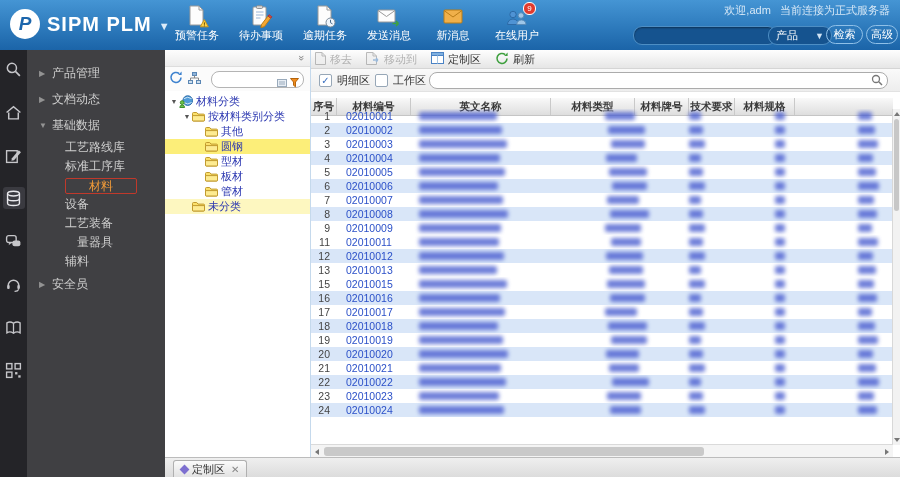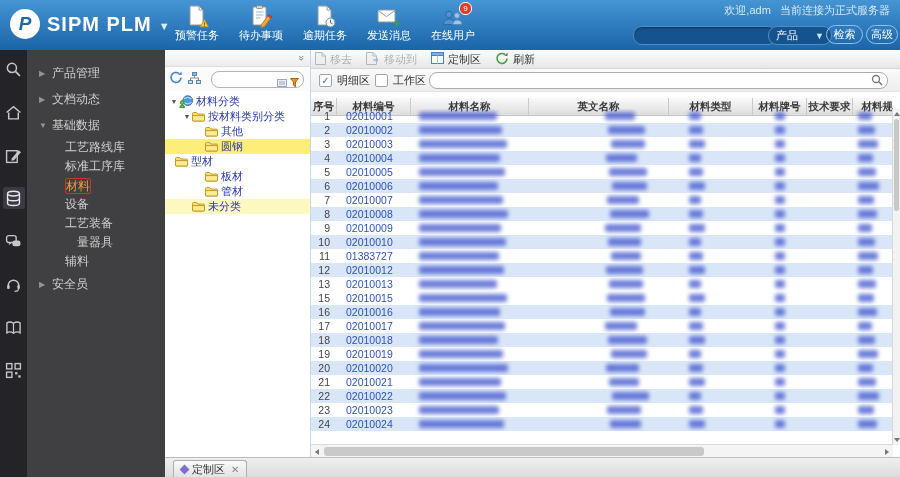--- a/index.html
+++ b/index.html
@@ -35,21 +35,21 @@
   .icon-strip{position:absolute;left:0;top:50px;width:27px;bottom:0;background:#242428;display:flex;flex-direction:column;align-items:center;padding-top:8px;gap:21px;}
   .strip-ic{width:22px;height:22px;display:flex;align-items:center;justify-content:center;cursor:pointer;border-radius:3px;}
   .strip-ic.active{background:#3a3a40;}
 
   
   .nav-panel{position:absolute;left:27px;top:50px;width:138px;bottom:0;background:#404043;padding-top:10px;box-sizing:border-box;}
   .nav-item{display:flex;align-items:center;color:#cfcfcf;font-size:12px;height:26px;padding-left:12px;cursor:pointer;}
   .nav-item .arrow{width:13px;font-size:8px;color:#939393;}
   .nav-item.lv1{height:19px;padding-left:38px;}
   .nav-item.lv2{height:19px;padding-left:50px;}
-  .nav-item .pill{color:#f29b38;border:1px solid #c0392b;border-radius:2px;padding:0 0;line-height:14px;}
+  .nav-item .pill{color:#f29b38;border:1px solid #c0392b;border-radius:2px;padding:0 23px;line-height:14px;}
 
   
   .tree-panel{position:absolute;left:165px;top:50px;width:145px;bottom:19px;background:#fff;border-right:2px solid #c5d9ec;box-sizing:content-box;}
   .tree-cap{height:16px;background:linear-gradient(#fdfdfd,#ececec);border-bottom:1px solid #ddd;position:relative;}
   .collapse-ic{position:absolute;right:6px;top:2px;color:#8a8a8a;font-size:10px;transform:rotate(90deg);cursor:pointer;line-height:12px;}
   .tree-toolbar{height:24px;display:flex;align-items:center;gap:5px;padding-left:4px;position:relative;background:#fbfbfb;}
   .tree-input{position:absolute;left:46px;right:6px;height:15px;border:1px solid #b4b4b4;border-radius:8px;background:#fff;}
   .tree-input .in-icons{position:absolute;right:4px;top:2px;display:flex;gap:3px;}
   .tree-body{position:absolute;top:40px;left:0;right:0;bottom:0;overflow:hidden;padding-top:4px;}
   .t-row{display:flex;align-items:center;height:15px;font-size:11px;color:#2a36b0;cursor:pointer;white-space:nowrap;}
@@ -156,20 +156,29 @@
             <svg width="26" height="23" viewBox="0 0 26 23">
               <rect x="2" y="5" width="17" height="12" rx="1" fill="#fdfdfd" stroke="#9a9a9a"></rect>
               <path d="M2 5.5 l8.5 6 8.5-6" fill="none" stroke="#9a9a9a"></path>
               <path d="M16.5 18.5 h6 m0 0 l-2.5-2.5 m2.5 2.5 l-2.5 2.5" stroke="#3fa03f" stroke-width="1.6" fill="none"></path>
             </svg>
           </span>
           <span>发送消息</span>
         </div>
         <div class="tool">
           <span class="ticon">
+            <svg width="24" height="23" viewBox="0 0 24 23">
+              <rect x="3" y="5" width="18" height="13" rx="1" fill="#f0b04a" stroke="#b97c17"></rect>
+              <path d="M3 5.5 l9 6.5 9-6.5" fill="none" stroke="#b97c17"></path>
+            </svg>
+          </span>
+          <span>新消息</span>
+        </div>
+        <div class="tool">
+          <span class="ticon">
             <svg width="26" height="23" viewBox="0 0 26 23">
               <circle cx="9" cy="9.5" r="3.2" fill="#4f93d4" stroke="#2d6aa6"></circle>
               <path d="M3.5 19.5 a5.5 5.5 0 0 1 11 0 Z" fill="#4f93d4" stroke="#2d6aa6"></path>
               <circle cx="17" cy="10.5" r="2.8" fill="#9ec6e8" stroke="#5b8cb8"></circle>
               <path d="M12.8 19.5 a4.6 4.6 0 0 1 9.2 0 Z" fill="#9ec6e8" stroke="#5b8cb8"></path>
             </svg>
           </span>
           <span>在线用户</span>
           <span class="badge">9</span>
         </div>
@@ -357,21 +366,21 @@
         <div class="t-row selected" style="padding-left: 30px;">
           <span class="t-arrow"></span>
           <span class="t-ic">
             <svg width="13" height="11" viewBox="0 0 13 11">
               <path d="M0.5 2.5 a1 1 0 0 1 1-1 h3.2 l1.3 1.6 h5.5 a1 1 0 0 1 1 1 v4.9 a1 1 0 0 1 -1 1 h-10 a1 1 0 0 1 -1-1 Z" fill="#fbe06a" stroke="#c19a2e"></path>
               <path d="M0.5 4.6 h12 v4.4 a1 1 0 0 1 -1 1 h-10 a1 1 0 0 1 -1-1 Z" fill="#fdeb91" stroke="#c19a2e"></path>
             </svg>
           </span>
           <span>圆钢</span>
         </div>
-        <div class="t-row" style="">
+        <div class="t-row" style="padding-left: 30px;">
           <span class="t-arrow"></span>
           <span class="t-ic">
             <svg width="13" height="11" viewBox="0 0 13 11">
               <path d="M0.5 2.5 a1 1 0 0 1 1-1 h3.2 l1.3 1.6 h5.5 a1 1 0 0 1 1 1 v4.9 a1 1 0 0 1 -1 1 h-10 a1 1 0 0 1 -1-1 Z" fill="#fbe06a" stroke="#c19a2e"></path>
               <path d="M0.5 4.6 h12 v4.4 a1 1 0 0 1 -1 1 h-10 a1 1 0 0 1 -1-1 Z" fill="#fdeb91" stroke="#c19a2e"></path>
             </svg>
           </span>
           <span>型材</span>
         </div>
         <div class="t-row" style="padding-left: 30px;">
@@ -460,21 +469,20 @@
               <circle cx="5" cy="5" r="3.5" fill="none" stroke="#777" stroke-width="1.3"></circle>
               <line x1="7.8" y1="7.8" x2="11" y2="11" stroke="#777" stroke-width="1.5"></line>
             </svg>
         </span>
       </div>
     </div>
 
     <div class="grid-head" id="grid-head">
         <div class="th" style="width: 26px;">序号</div>
         <div class="th" style="width: 74px;">材料编号</div>
-        <div class="th" style="width: 118px;">材料名称</div>
         <div class="th" style="width: 140px;">英文名称</div>
         <div class="th" style="width: 84px;">材料类型</div>
         <div class="th" style="width: 54px;">材料牌号</div>
         <div class="th" style="width: 46px;">技术要求</div>
         <div class="th" style="width: 60px;">材料规格</div>
       </div>
     <div class="grid-body" id="grid-body">
         <div class="tr">
           <div class="td td-no" style="width: 26px;">1</div>
           <div class="td td-code" style="width: 74px;">02010001</div>
@@ -648,43 +656,23 @@
             <span class="blob" style="margin-left:20px;width:16px"></span>
           </div>
           <div class="td " style="width: 54px;">
             <span class="blob" style="margin-left:22px;width:10px"></span>
           </div>
           <div class="td " style="width: 46px;"></div>
           <div class="td " style="width: 60px;">
             <span class="blob" style="margin-left:5px;width:14px"></span>
           </div>
         </div>
-        <div class="tr even">
-          <div class="td td-no" style="width: 26px;">10</div>
-          <div class="td td-code" style="width: 74px;">02010010</div>
-          <div class="td " style="width: 118px;">
-            <span class="blob" style="margin-left:8px;width:87px"></span>
-          </div>
-          <div class="td " style="width: 140px;">
-            <span class="blob" style="margin-left:79px;width:33px"></span>
-          </div>
-          <div class="td " style="width: 84px;">
-            <span class="blob" style="margin-left:20px;width:12px"></span>
-          </div>
-          <div class="td " style="width: 54px;">
-            <span class="blob" style="margin-left:22px;width:10px"></span>
-          </div>
-          <div class="td " style="width: 46px;"></div>
-          <div class="td " style="width: 60px;">
-            <span class="blob" style="margin-left:5px;width:17px"></span>
-          </div>
-        </div>
         <div class="tr">
           <div class="td td-no" style="width: 26px;">11</div>
-          <div class="td td-code" style="width: 74px;">01383727</div>
+          <div class="td td-code" style="width: 74px;">02010011</div>
           <div class="td " style="width: 118px;">
             <span class="blob" style="margin-left:8px;width:80px"></span>
           </div>
           <div class="td " style="width: 140px;">
             <span class="blob" style="margin-left:82px;width:30px"></span>
           </div>
           <div class="td " style="width: 84px;">
             <span class="blob" style="margin-left:20px;width:14px"></span>
           </div>
           <div class="td " style="width: 54px;">

